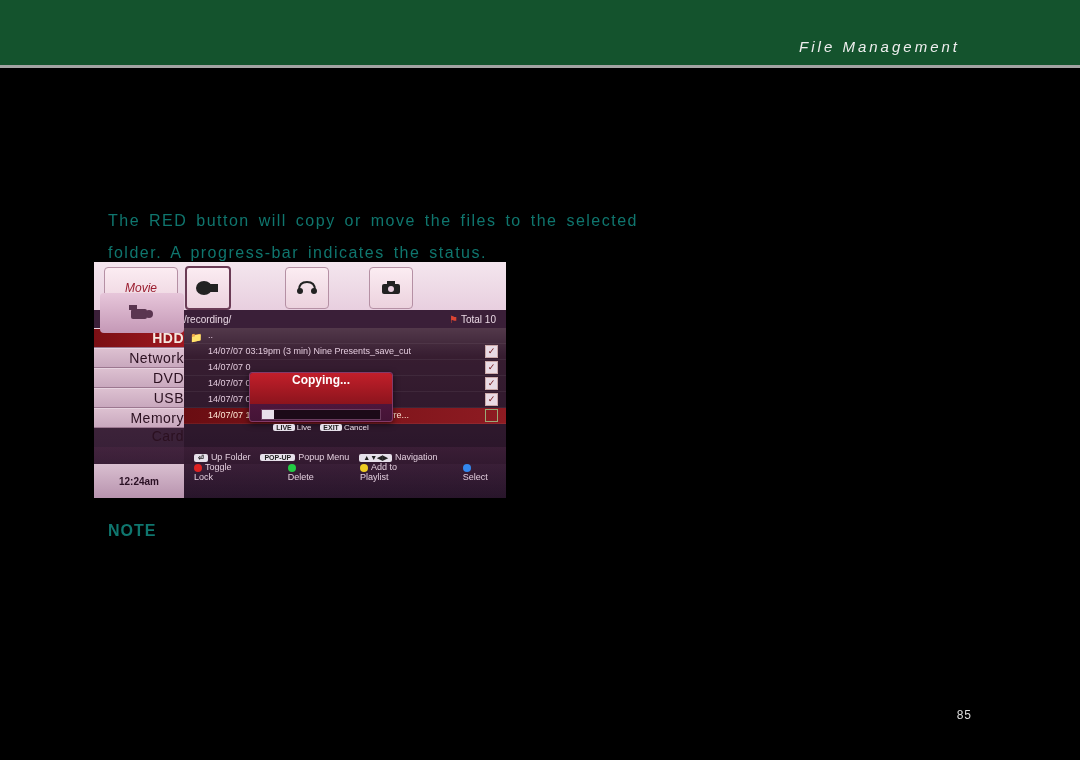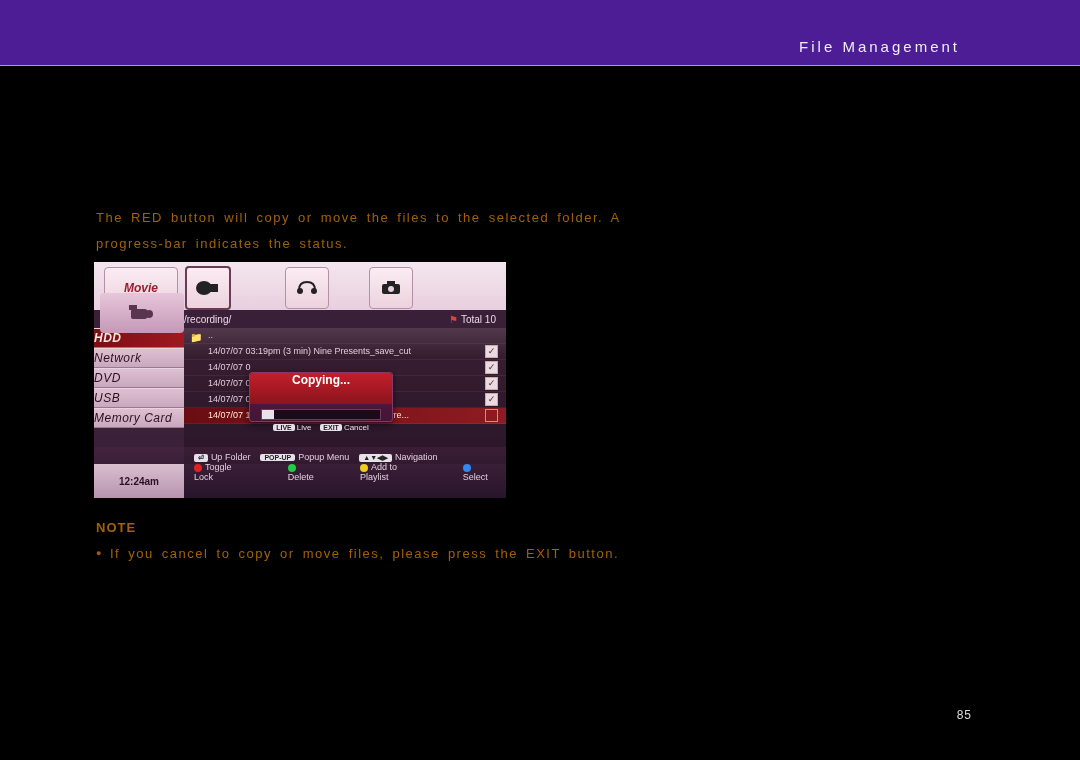--- a/index.html
+++ b/index.html
@@ -10,40 +10,41 @@
     color: #fff;
     width: 1080px;
     height: 760px;
     overflow: hidden;
     position: relative;
   }
   .header-bar {
     position: absolute;
     top: 0; left: 0; right: 0;
     height: 65px;
-    background: #4c1d95;
-    border-bottom: 1px solid #a3a3a3;
+    background: #14532d;
+    border-bottom: 3px solid #a3a3a3;
+    font-style: italic;
   }
   .header-title {
     position: absolute;
     right: 120px;
     top: 38px;
     font-size: 15px;
     letter-spacing: 3px;
     color: #eee;
   }
   .body-text {
     position: absolute;
-    left: 96px;
+    left: 108px;
     width: 580px;
-    font-size: 13px;
+    font-size: 16px;
     letter-spacing: 1.5px;
     word-spacing: 3px;
     line-height: 2.0;
-    color: #a16207;
+    color: #0f766e;
   }
   .intro { top: 205px; }
   .note-heading { top: 515px; font-weight: bold; letter-spacing: 1px;}
   .note-list { top: 535px; }
   .note-list .bullet { margin-top: 6px; }
   .bullet::before { content: "● "; font-size: 9px; position: relative; top:-2px;}
   .page-num {
     position: absolute;
     right: 108px;
     bottom: 38px;
@@ -71,21 +72,21 @@
     align-items: center;
   }
   .tab-movie {
     width: 72px;
     height: 40px;
     margin: 4px 4px 0 10px;
     background: linear-gradient(180deg,#fbecf2,#ecd2de);
     border: 1px solid #b590a4;
     border-radius: 4px;
     display:flex;align-items:center;justify-content:center;
-    color:#9b1d2f;font-style:italic;font-weight:bold;font-size:12px;
+    color:#9b1d2f;font-style:italic;font-weight:normal;font-size:12px;
   }
   .icon-cell {
     width: 42px; height: 40px;
     margin: 4px 3px 0 3px;
     background: linear-gradient(180deg,#fbecf2,#ecd2de);
     border: 1px solid #b590a4;
     border-radius: 4px;
     display:flex;align-items:center;justify-content:center;
     color:#222;
   }
@@ -106,27 +107,26 @@
     position:relative; z-index:2;
   }
   .pathbar .path { margin-left: 0; }
   .pathbar .total { position:absolute; right:10px; }
   .pathbar .flag { color:#d43; margin-right:3px;}
   .side {
     position:absolute; left:0; top:66px; width:90px;
   }
   .side-item {
     height: 18px; line-height:18px;
-    font-size: 12px; color:#2b1020;
+    font-size: 14px; color:#2b1020;
     background: linear-gradient(180deg,#dcc0d0,#c9a8be);
     border-top:1px solid #e8d3e0;
     border-bottom:1px solid #9c7790;
-    text-align:left;
+    text-align:right;
     letter-spacing:0.5px;
-    font-style:italic;
   }
   .side-item.sel {
     background: linear-gradient(90deg,#7a0f14,#a11820);
     color:#f5e8e0; font-weight:bold;
   }
   .filezone {
     position:absolute; left:90px; right:0; top:66px; bottom:34px;
     background: rgba(20,6,20,0.35);
   }
   .row {
@@ -286,16 +286,15 @@
         <span><span class="dot red"></span>Toggle Lock</span>
         <span><span class="dot green"></span>Delete</span>
         <span><span class="dot yellow"></span>Add to Playlist</span>
         <span><span class="dot blue"></span>Select</span>
       </div>
   </div>
 </div>
 
 <div class="body-text note-heading">NOTE</div>
 <div class="body-text note-list" id="notelist">
-    <div class="bullet">If you cancel to copy or move files, please press the EXIT button.</div>
   </div>
 
 <div class="page-num">85</div>
 
 </body></html>

